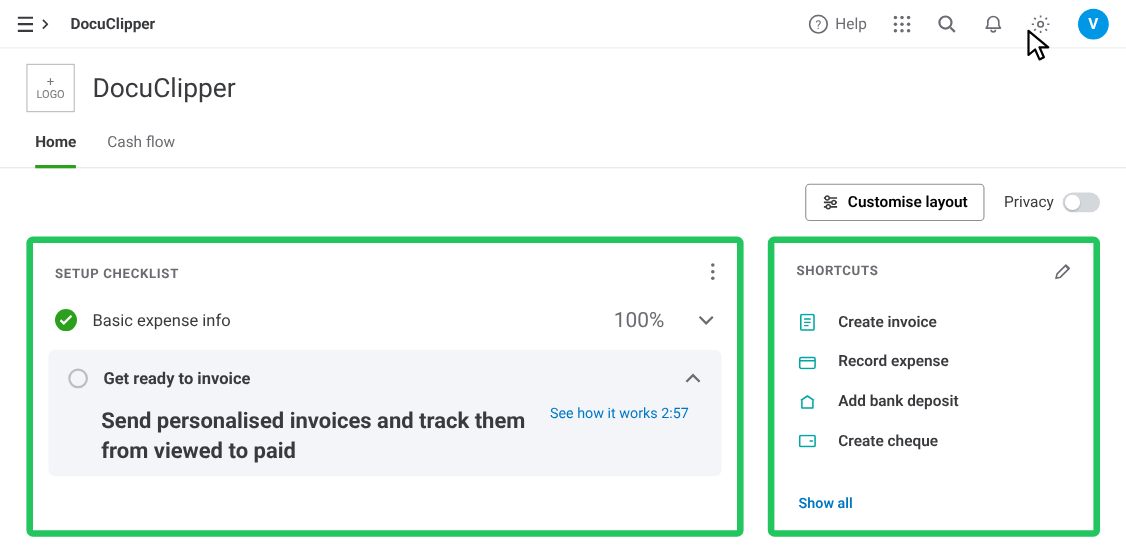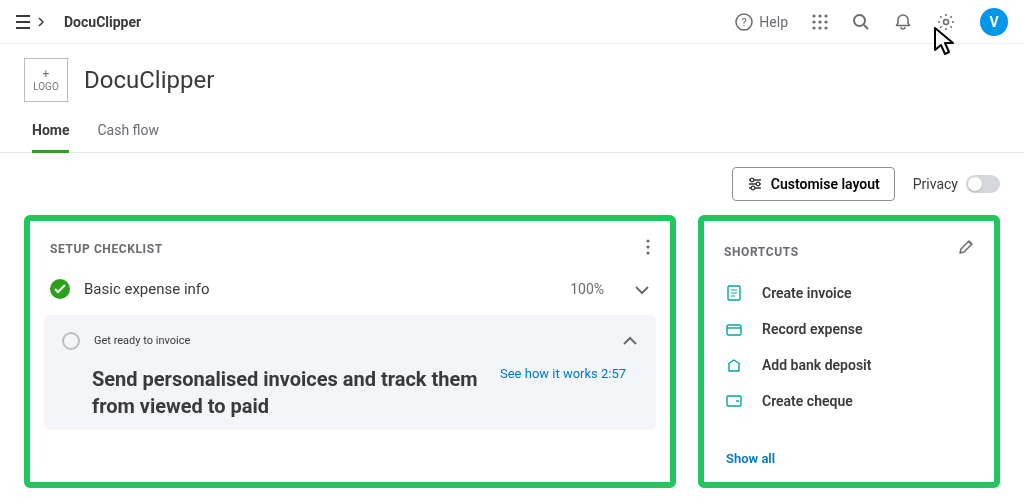--- a/index.html
+++ b/index.html
@@ -33,38 +33,38 @@
     .card { border: 6px solid #22c55e; border-radius: 6px; background: #fff; }
     .left-card { flex: 1; min-width: 0; }
     .right-card { width: 302px; flex: none; }
 
     .card-head { display: flex; align-items: center; justify-content: space-between; padding: 18px 20px 8px; }
     .card-title { font-size: 12px; font-weight: 700; letter-spacing: 0.6px; color: #6b6c72; }
     .kebab { cursor: pointer; color: #6b6c72; }
 
     .check-row { display: flex; align-items: center; padding: 12px 20px; gap: 14px; }
     .check-row .label { font-size: 15px; color: #393a3d; flex: 1; }
-    .check-row .pct { font-size: 14px; color: #6b6c72; margin-right: 16px; }
+    .check-row .pct { font-size: 19px; color: #6b6c72; margin-right: 16px; }
     .chev { color: #6b6c72; cursor: pointer; }
     .circle-done { width: 20px; height: 20px; border-radius: 50%; background: #2ca01c; display: flex; align-items: center; justify-content: center; flex: none; }
     .circle-open { width: 18px; height: 18px; border-radius: 50%; border: 2px solid #babec5; flex: none; }
 
     .expanded { background: #f4f5f8; margin: 4px 14px 0; border-radius: 6px; padding: 16px 18px 10px; }
     .expanded-top { display: flex; align-items: center; gap: 14px; }
-    .expanded-title { font-size: 11px; font-weight: 400; flex: 1; }
+    .expanded-title { font-size: 15px; font-weight: 700; flex: 1; }
     .expanded-body { display: flex; gap: 18px; padding: 16px 8px 0 30px; align-items: flex-start; }
     .promo-text { font-size: 20px; font-weight: 700; max-width: 390px; line-height: 1.35; }
     .promo-right { display: flex; flex-direction: column; align-items: center; gap: 6px; }
     .video-thumb { width: 120px; height: 68px; border-radius: 4px; background: linear-gradient(135deg, #2ca01c 0%, #00c1bf 100%); display: flex; align-items: center; justify-content: center; position: relative; cursor: pointer; }
     .qb-logo { color: #fff; font-size: 12px; font-weight: 600; display: flex; align-items: center; gap: 3px; }
     .qb-badge { width: 14px; height: 14px; border-radius: 50%; background: #fff; color: #2ca01c; font-size: 10px; font-weight: 800; display: flex; align-items: center; justify-content: center; }
     .play-ring { position: absolute; width: 26px; height: 26px; border: 2px solid rgba(255,255,255,0.9); border-radius: 50%; }
     .video-link { color: #0077c5; font-size: 13px; cursor: pointer; }
 
-    .shortcuts-head { display: flex; align-items: flex-end; justify-content: space-between; padding: 18px 20px 12px; gap: 25px; }
+    .shortcuts-head { display: flex; align-items: flex-start; justify-content: space-between; padding: 18px 20px 12px; gap: 25px; }
     .shortcut-list { padding: 4px 8px; }
     .shortcut-item { display: flex; align-items: center; gap: 20px; padding: 10px 14px; cursor: pointer; border-radius: 4px; }
     .sc-icon { width: 16px; height: 16px; display: flex; align-items: center; justify-content: center; }
     .shortcut-item span.label { font-size: 14px; font-weight: 600; color: #393a3d; }
     .show-all { padding: 28px 22px 16px; color: #0077c5; font-size: 13px; font-weight: 600; cursor: pointer; }
     .pencil { cursor: pointer; color: #6b6c72; }
   </style>
 </head>
 <body>
 

